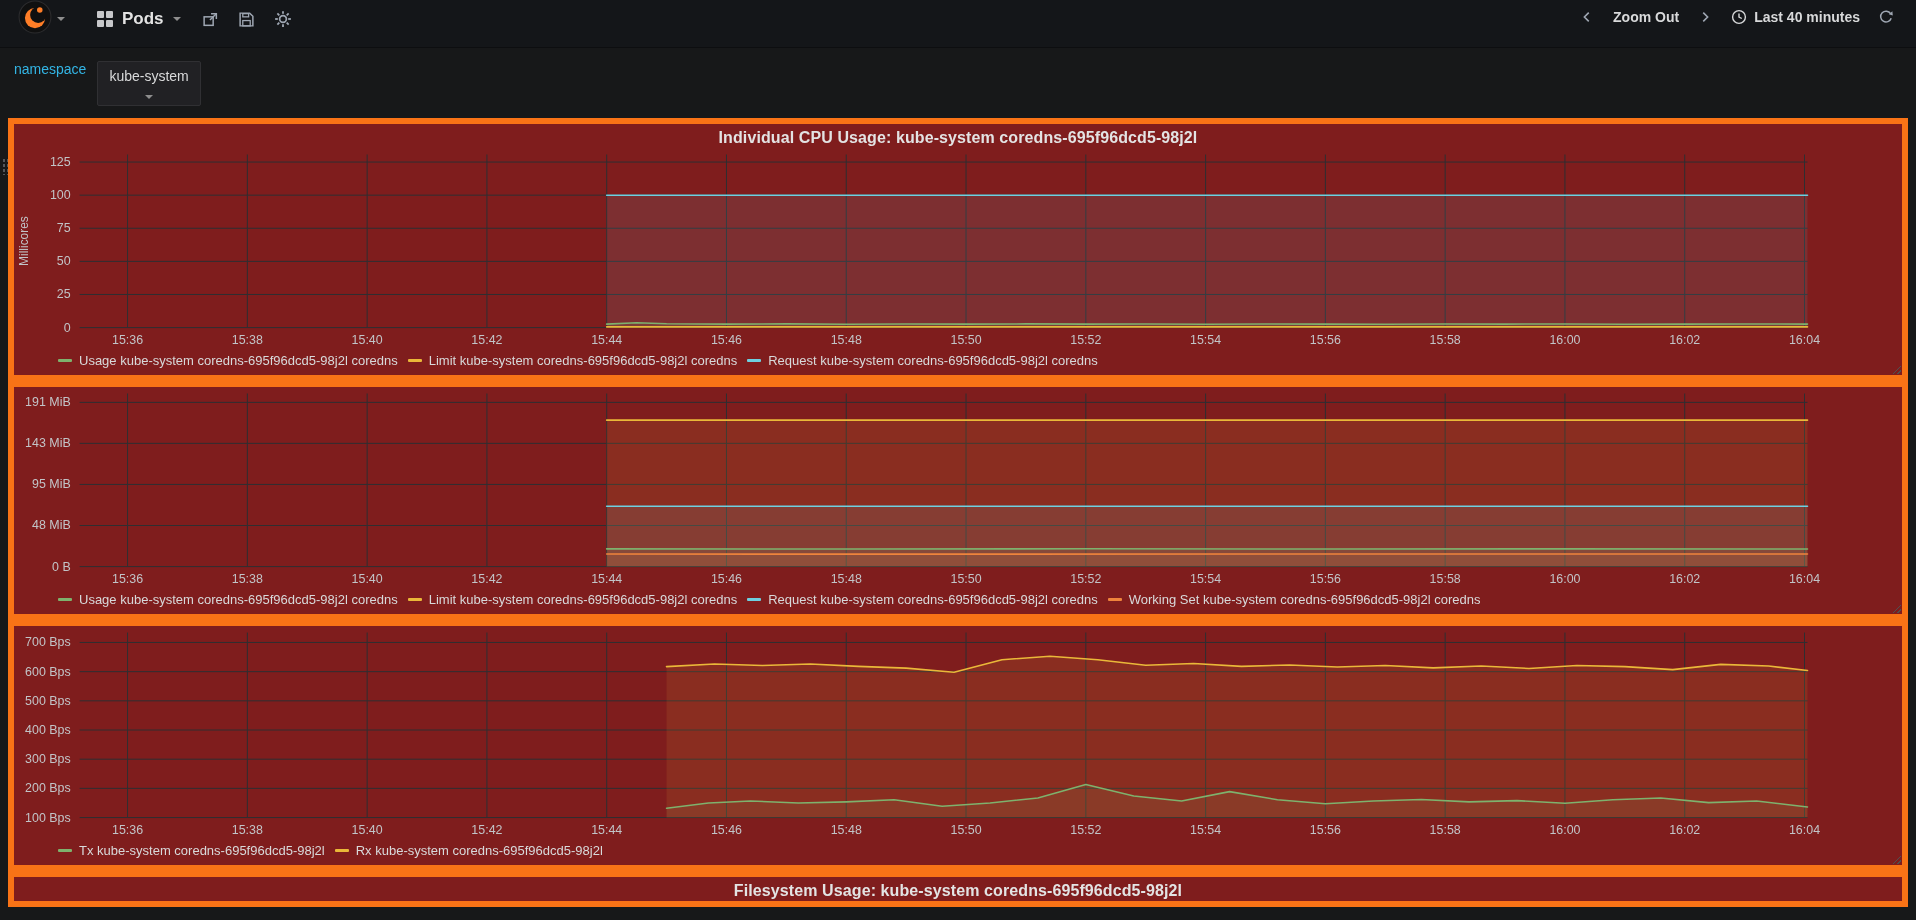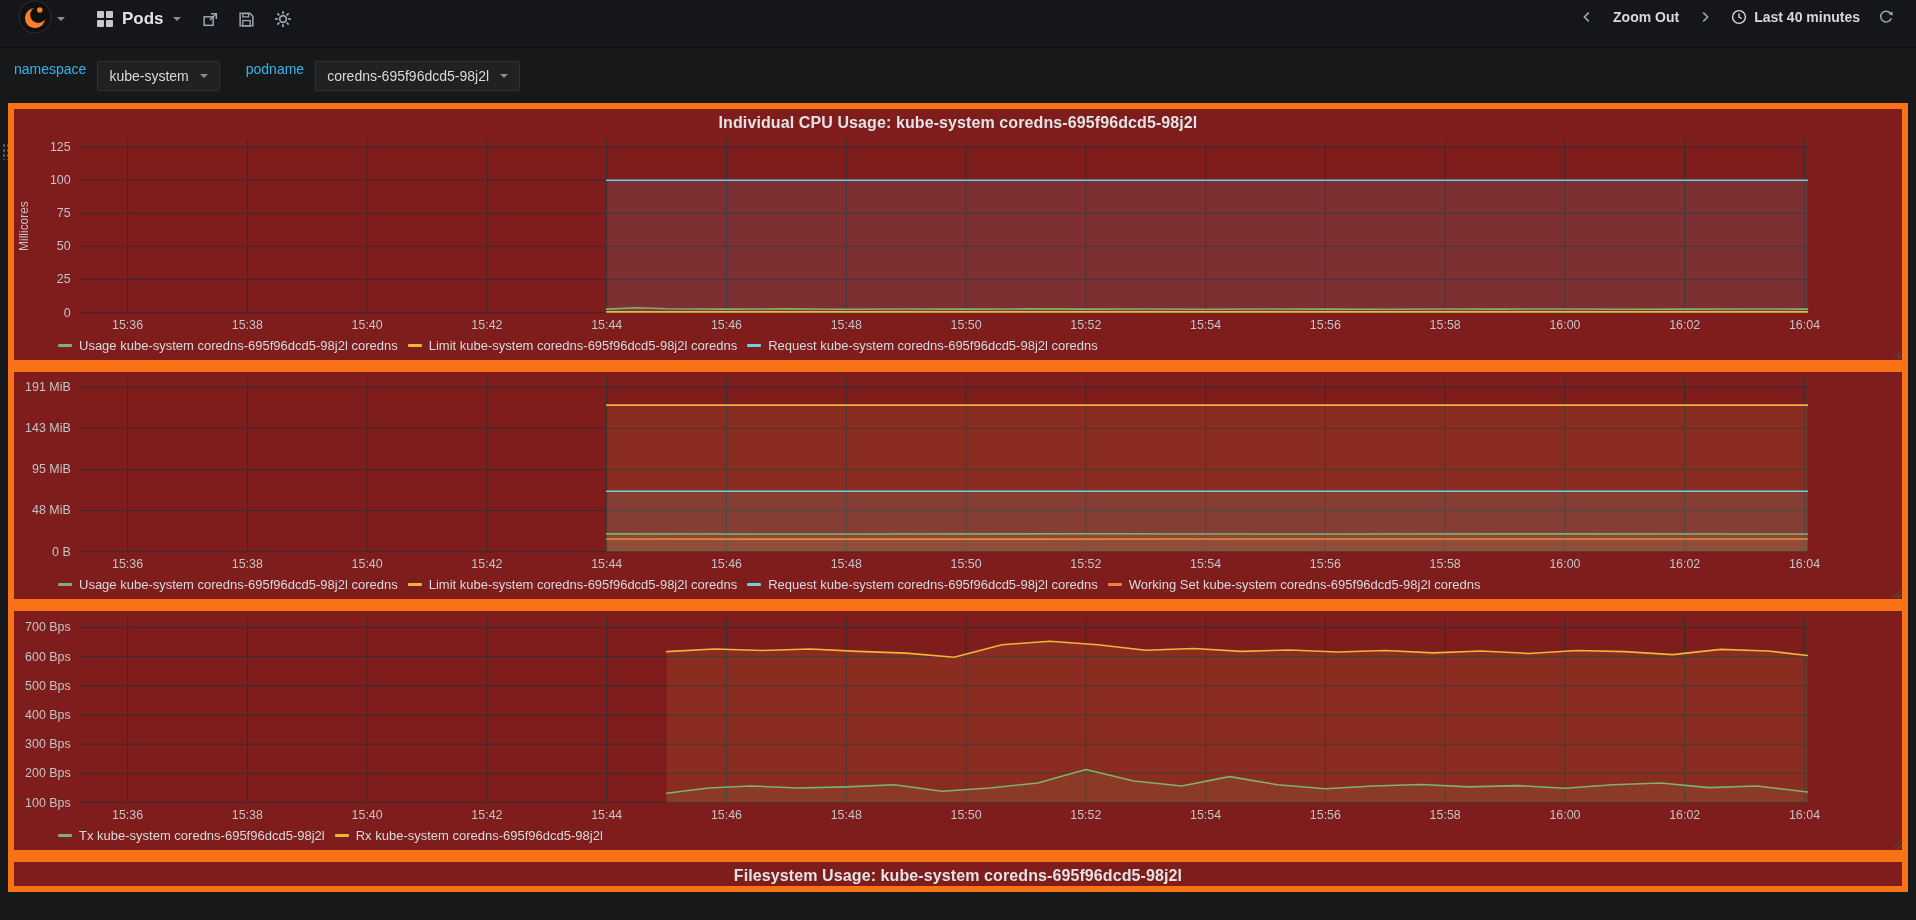--- a/index.html
+++ b/index.html
@@ -38,21 +38,21 @@
     color: #d8d9da; font-size: 14px; padding: 8px 6px; cursor: pointer; white-space: nowrap;
     display: flex; align-items: center; gap: 7px;
   }
   
   .var-row { display: flex; align-items: center; gap: 26px; padding: 13px 14px 12px; }
   .variable { display: flex; align-items: flex-start; gap: 11px; }
   .var-label { font-size: 14px; cursor: default; }
   .var-value {
     display: flex; align-items: center; gap: 11px;
     background: #212124; border: 1px solid #303033; border-radius: 2px;
-    padding: 6px 11px; font-size: 14px; color: #d8d9da; cursor: pointer; white-space: nowrap;
+    padding: 6px 11px; font-size: 14px; color: #d8d9da; cursor: pointer; white-space: nowrap; flex-direction: column;
   }
   
   .dash { padding: 0 8px; position: relative; }
   .row-grip {
     position: absolute; left: 2px; top: 40px; width: 8px; height: 17px; cursor: move;
     background-image: radial-gradient(#55575b 1px, transparent 1.4px);
     background-size: 4px 5px;
   }
   .panel {
     position: relative; background: #7f1d1d; border: 6px solid #f97316; 
@@ -161,27 +161,20 @@
       </svg>
     </div>
   </div>
 </header>
 
 <div class="var-row">
   <div class="variable">
     <span class="var-label" style="color:#33b5e5">namespace</span>
     <span class="var-value">
       <span>kube-system</span>
-      <span class="caret-down"></span>
-    </span>
-  </div>
-  <div class="variable">
-    <span class="var-label" style="color:#33b5e5">podname</span>
-    <span class="var-value">
-      <span>coredns-695f96dcd5-98j2l</span>
       <span class="caret-down"></span>
     </span>
   </div>
 </div>
 
 <div class="dash">
   <div class="row-grip"></div>
 
   <section class="panel">
     <div class="panel-title">Individual CPU Usage: kube-system coredns-695f96dcd5-98j2l</div>

